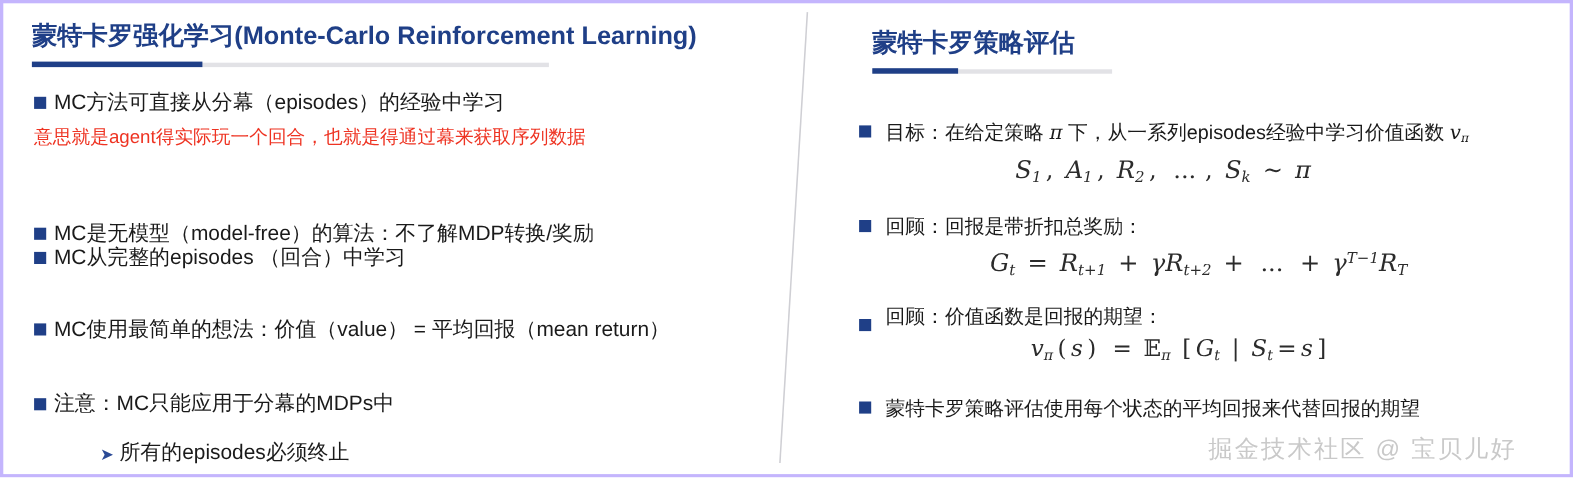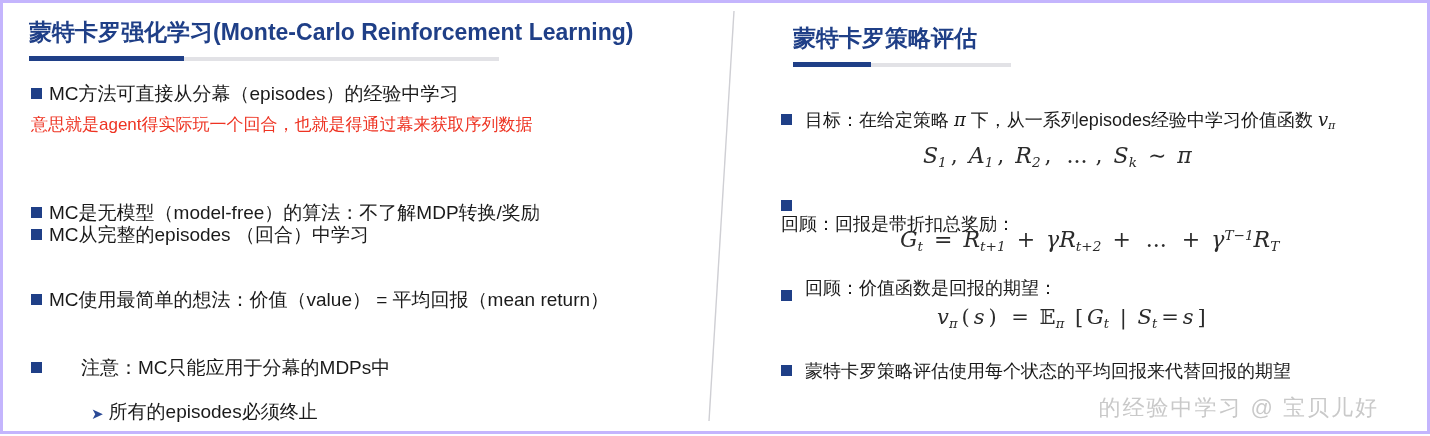--- a/index.html
+++ b/index.html
@@ -177,21 +177,21 @@
     <div class="bullet-row" style="left:28px; top:219px;">
       <span class="sq"></span>
       <span class="btxt">MC从完整的episodes （回合）中学习</span>
     </div>
 
     <div class="bullet-row" style="left:28px; top:284px;">
       <span class="sq"></span>
       <span class="btxt">MC使用最简单的想法：价值（value） = 平均回报（mean return）</span>
     </div>
 
-    <div class="bullet-row" style="left:28px; top:352px;gap:32px;">
+    <div class="bullet-row" style="left:28px; top:352px;">
       <span class="sq"></span>
       <span class="btxt">注意：MC只能应用于分幕的MDPs中</span>
     </div>
 
     <div class="arrow-row" style="left:88px; top:396px;">
       <span class="arrow-glyph">➤</span>
       <span class="btxt">所有的episodes必须终止</span>
     </div>
   </div>
 
@@ -214,21 +214,21 @@
     <div class="math" style="left:208px; top:140px; font-size:22px;">
       <i>S</i><sub>1</sub><span class="op">,</span>
       <i>A</i><sub>1</sub><span class="op">,</span>
       <i>R</i><sub>2</sub><span class="op">,</span>
       <span class="op">...</span><span class="op">,</span>
       <i>S</i><sub>k</sub>
       <span class="op">∼</span>
       <span class="gk">π</span>
     </div>
 
-    <div class="bullet-row" style="left:66px; top:190px;flex-direction:column;">
+    <div class="bullet-row" style="left:66px; top:190px;">
       <span class="sq sq-r"></span>
       <span class="btxt btxt-r">回顾：回报是带折扣总奖励：</span>
     </div>
 
     <div class="math" style="left:185px; top:224px; font-size:22px;">
       <i>G</i><sub>t</sub>
       <span class="op">=</span>
       <i>R</i><sub>t+1</sub>
       <span class="op">+</span>
       <span class="gk">γ</span><i>R</i><sub>t+2</sub>
@@ -251,15 +251,15 @@
       <span class="op">|</span>
       <i>S</i><sub>t</sub><span class="op">=</span><i>s</i><span class="op">]</span>
     </div>
 
     <div class="bullet-row" style="left:66px; top:355px;">
       <span class="sq sq-r"></span>
       <span class="btxt btxt-r">蒙特卡罗策略评估使用每个状态的平均回报来代替回报的期望</span>
     </div>
   </div>
 
-  <div id="watermark">的经验中学习 @ 宝贝儿好</div>
+  <div id="watermark">掘金技术社区 @ 宝贝儿好</div>
 
 </div>
 
 </body></html>

